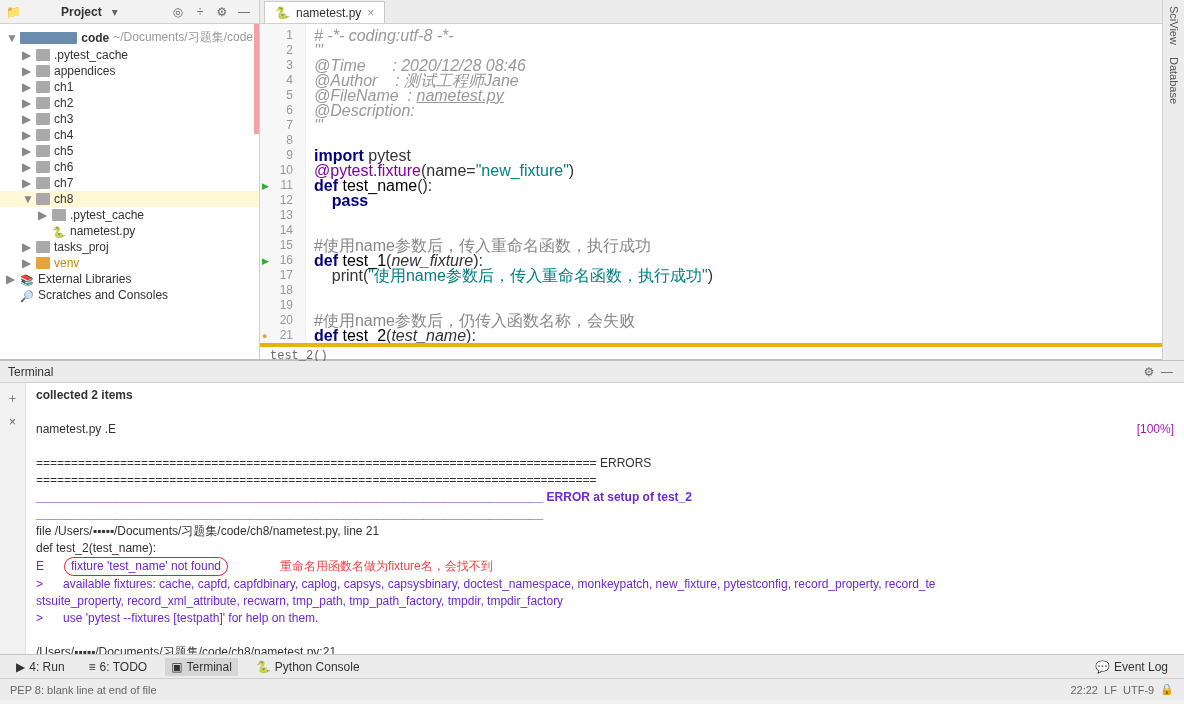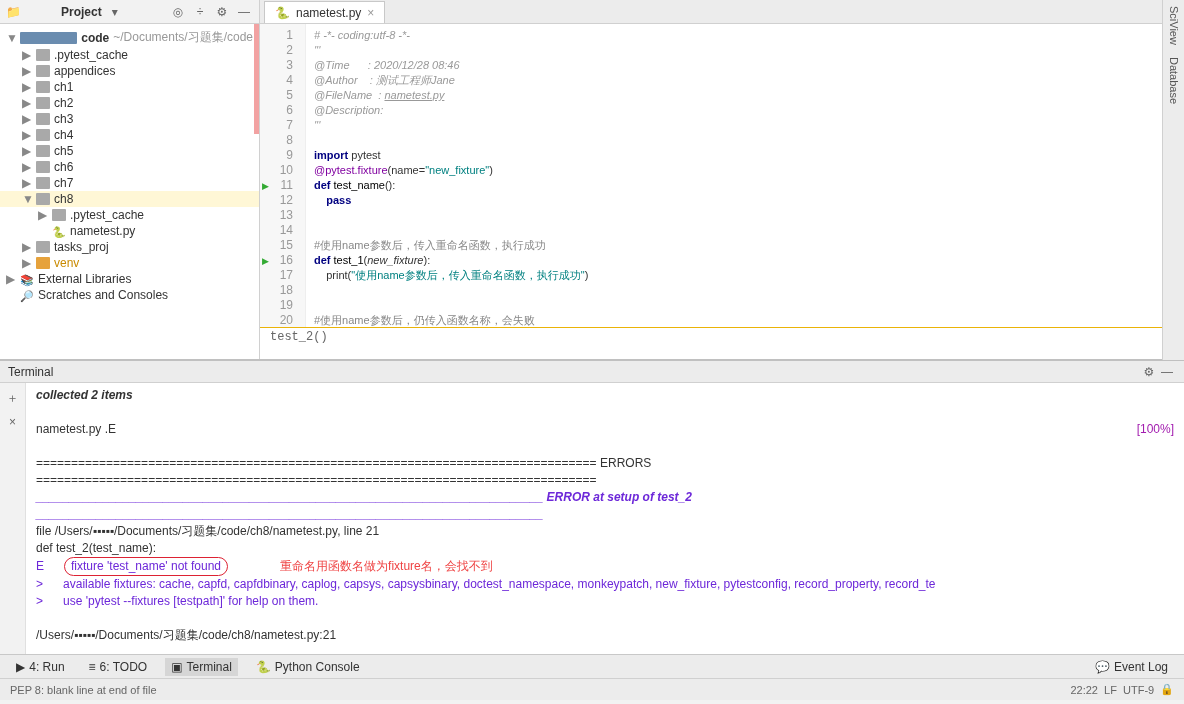--- a/index.html
+++ b/index.html
@@ -30,37 +30,37 @@
 
 .editor { flex:1; display:flex; flex-direction:column; background:#fff; }
 .tabrow { height:24px; display:flex; align-items:flex-end; background:#ececec; padding-left:4px; border-bottom:1px solid #d0d0d0; }
 .tab { height:22px; padding:0 10px; display:flex; align-items:center; gap:6px; background:#fff; border:1px solid #c8c8c8; border-bottom:none; font-size:12px; }
 .tab .close { color:#999; cursor:pointer; }
 .edbody { flex:1; display:flex; overflow:hidden; position:relative; }
 .gutter { width:46px; background:#f7f7f7; border-right:1px solid #eee; text-align:right; color:#999; padding:4px 12px 4px 4px; font-size:12px; line-height:15px; }
 .gutter .gl { height:15px; position:relative; }
 .gutter .run { position:absolute; left:-2px; top:1px; color:#3a3; font-size:9px; }
 .gutter .dbg { position:absolute; left:-2px; top:1px; color:#e6a23c; font-size:9px; }
-.code { flex:1; padding:4px 8px; font-size:11px; line-height:15px; white-space:pre; overflow:hidden; }
+.code { flex:1; padding:4px 8px; font-size:16px; line-height:15px; white-space:pre; overflow:hidden; }
 .code .ln { height:15px; }
 .c-gray{color:#999;font-style:italic;} .c-kw{color:#000080;font-weight:bold;} .c-dec{color:#8000a0;margin-top:20px;} .c-str{color:#008080;} .c-cmt{color:#888;} .c-fn{color:#000;}
-.breadcrumb { height:32px; border-top:1px solid #eab308; padding:2px 10px; color:#666; }
+.breadcrumb { height:16px; border-top:4px solid #eab308; padding:2px 10px; color:#666; }
 
 
 .rightrail { position:absolute; right:0; top:0; width:22px; height:360px; background:#ececec; border-left:1px solid #d0d0d0; display:flex; flex-direction:column; align-items:center; gap:12px; padding-top:6px; }
 .rightrail .v { writing-mode:vertical-rl; font-size:11px; color:#555; cursor:pointer; }
 
 
 .term-wrap { height:294px; display:flex; flex-direction:column; background:#fff; border-top:1px solid #c0c0c0; }
 .term-hdr { height:22px; background:#ececec; border-bottom:1px solid #d0d0d0; display:flex; align-items:center; padding:0 8px; }
 .term-hdr .sp{flex:1}
 .term-body { flex:1; display:flex; overflow:hidden; }
 .term-left { width:26px; background:#f2f2f2; border-right:1px solid #e0e0e0; display:flex; flex-direction:column; align-items:center; gap:6px; padding-top:6px; color:#666; }
 .term-out { flex:1; padding:4px 10px; font-size:12px; line-height:17px; overflow:hidden; }
-.term-out .red{color:#6d28d9;} .term-out .bold{font-weight:bold;font-style:italic;}
+.term-out .red{color:#6d28d9;} .term-out .bold{font-weight:bold;}
 .box-red { border:1.5px solid #d23; border-radius:10px; padding:0 6px; display:inline-block; }
 .annot { color:#ef4444; display:inline-block; margin-left:52px; }
 .pct { float:right; color:#a21caf; }
 
 
 .botnav { height:24px; background:#ececec; border-top:1px solid #c8c8c8; display:flex; align-items:center; gap:12px; padding:0 10px; }
 .botnav .item { display:flex; align-items:center; gap:4px; padding:2px 6px; cursor:pointer; }
 .botnav .item.active { background:#d6d6d6; }
 .status { height:22px; background:#ececec; border-top:1px solid #d0d0d0; display:flex; align-items:center; padding:0 10px; color:#666; font-size:11px; }
 .status .sp{flex:1}
@@ -167,20 +167,21 @@
       <div class="bold">collected 2 items</div>
       <div>&nbsp;</div>
       <div><span>nametest.py .E</span><span class="pct">[100%]</span></div>
       <div>&nbsp;</div>
       <div>================================================================================<span> ERRORS </span>================================================================================</div>
       <div class="red bold">____________________________________________________________________________<span> ERROR at setup of test_2 </span>____________________________________________________________________________</div>
       <div>file /Users/▪▪▪▪▪/Documents/习题集/code/ch8/nametest.py, line 21</div>
       <div>  def test_2(test_name):</div>
       <div><span class="red">E</span>&nbsp;&nbsp;&nbsp;&nbsp;&nbsp;&nbsp;<span class="box-red red">fixture 'test_name' not found</span><span class="annot">重命名用函数名做为fixture名，会找不到</span></div>
       <div class="red"><span>&gt;</span>&nbsp;&nbsp;&nbsp;&nbsp;&nbsp;&nbsp;<span>available fixtures: cache, capfd, capfdbinary, caplog, capsys, capsysbinary, doctest_namespace, monkeypatch, new_fixture, pytestconfig, record_property, record_te</span></div>
+      <div class="red">stsuite_property, record_xml_attribute, recwarn, tmp_path, tmp_path_factory, tmpdir, tmpdir_factory</div>
       <div class="red"><span>&gt;</span>&nbsp;&nbsp;&nbsp;&nbsp;&nbsp;&nbsp;<span>use 'pytest --fixtures [testpath]' for help on them.</span></div>
       <div>&nbsp;</div>
       <div>/Users/▪▪▪▪▪/Documents/习题集/code/ch8/nametest.py:21</div>
 
     </div>
   </div>
 </div>
 
 <div class="botnav">
   <div class="item">▶ <span>4: Run</span></div>

